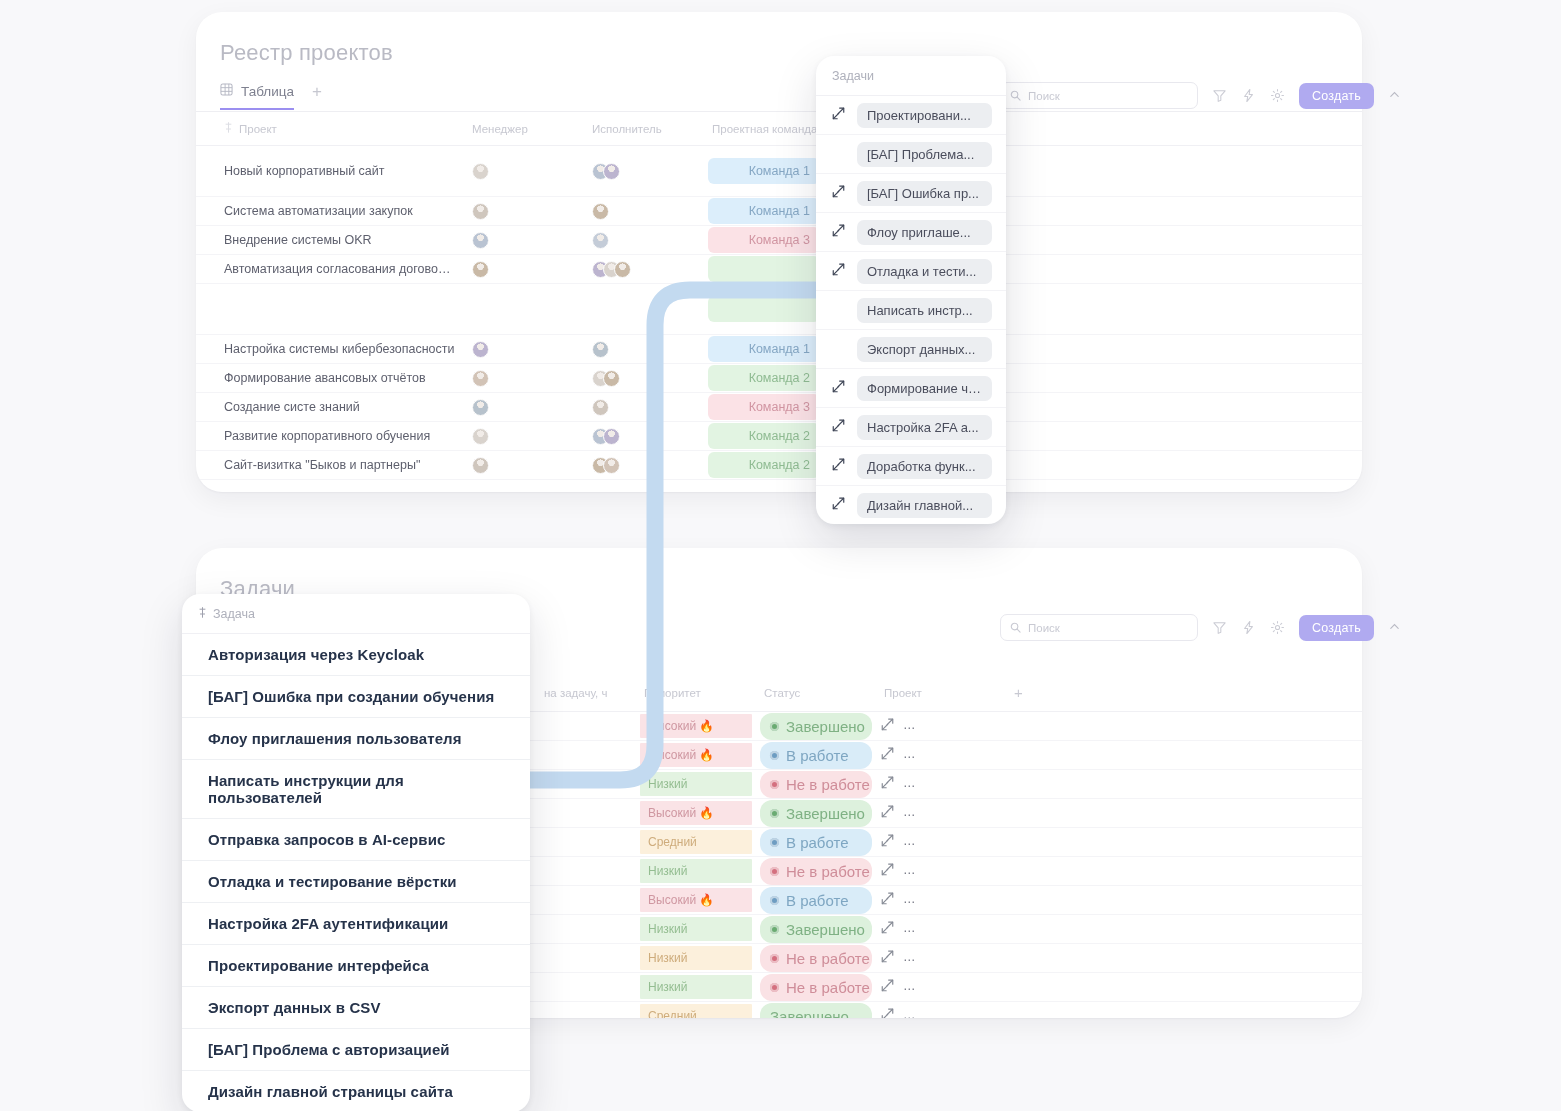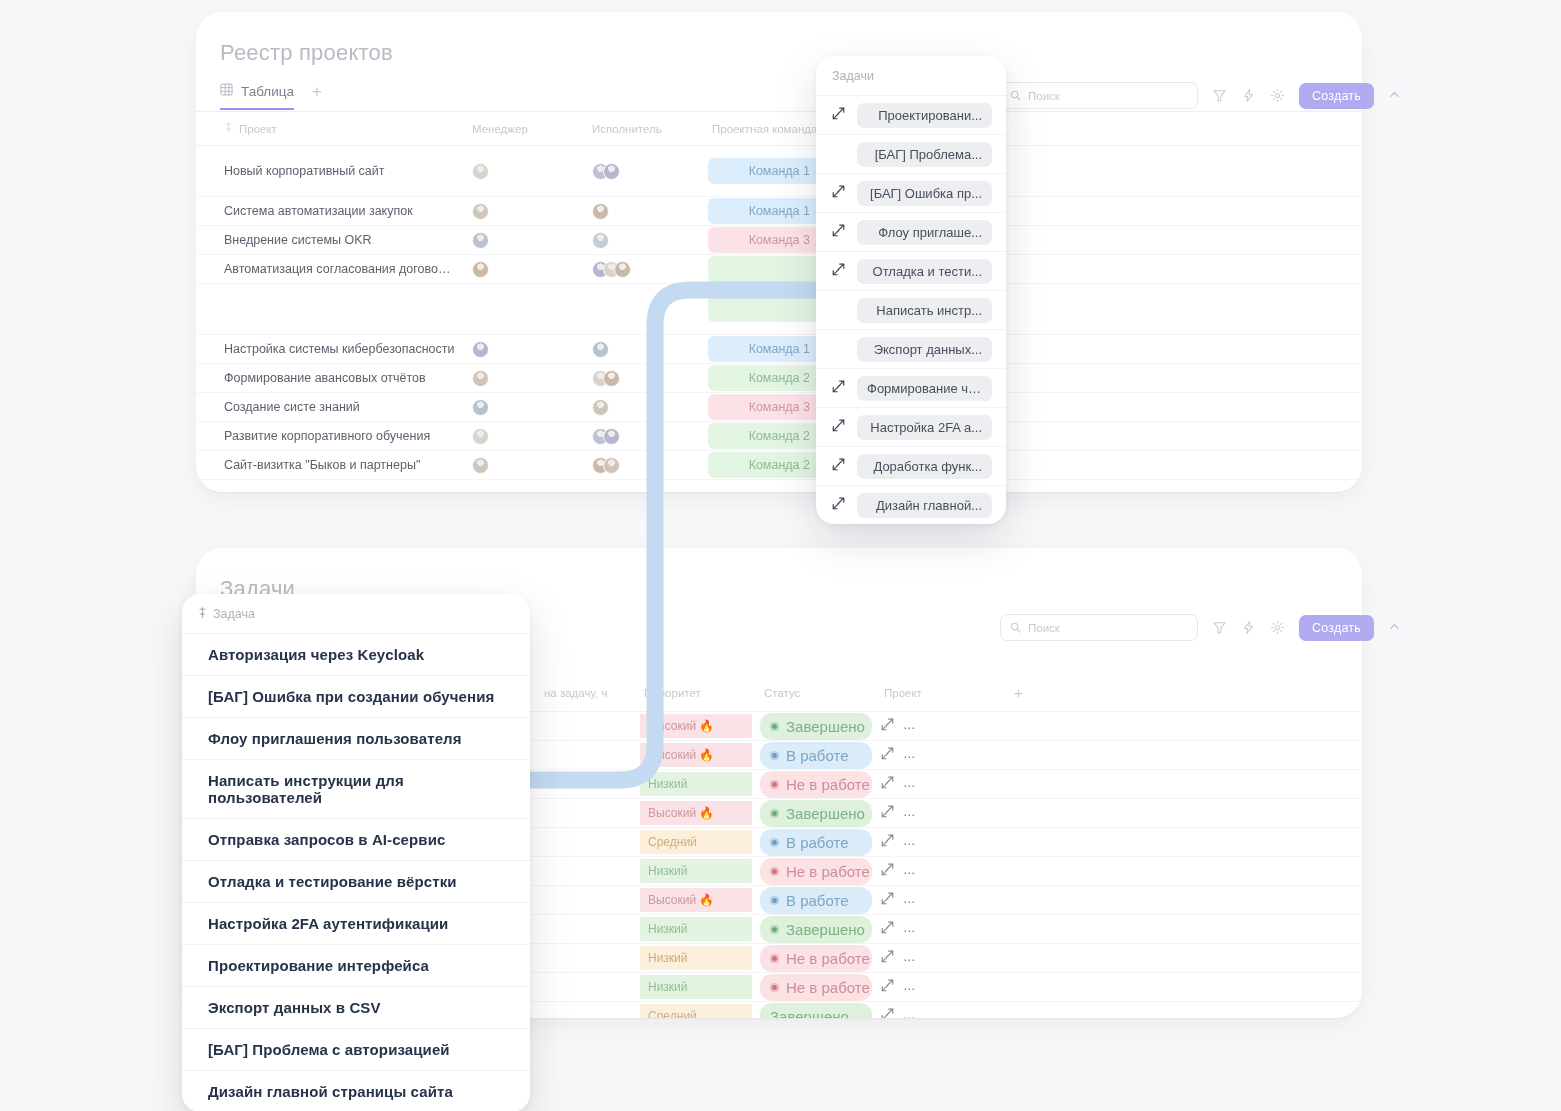--- a/index.html
+++ b/index.html
@@ -135,21 +135,21 @@
   }
   #tasks-popup{left:816px;top:56px;width:190px;}
   #task-list-popup{left:182px;top:594px;width:348px;}
 
   .popup-head{
     font-size:12.5px;color:#aeb0bb;padding:13px 16px 12px 16px;
     border-bottom:1px solid #f0f0f4;display:flex;align-items:center;gap:6px;
   }
   .popup-row{
     display:flex;align-items:center;gap:10px;
-    padding:5px 14px;border-bottom:1px solid #f3f3f6;min-height:28px;text-align:right;
+    padding:5px 14px;border-bottom:1px solid #f3f3f6;min-height:28px;
   }
   .popup-row:last-child{border-bottom:none;}
   .popup-chip{
     background:#eceef1;color:#4a4d5c;font-size:13px;
     padding:5px 10px;border-radius:7px;flex:1 1 auto;
     white-space:nowrap;overflow:hidden;text-overflow:ellipsis;
   }
   .rel-slot{width:17px;flex:0 0 auto;display:flex;align-items:center;justify-content:center;}
 
   #task-list-popup .tl-row{

